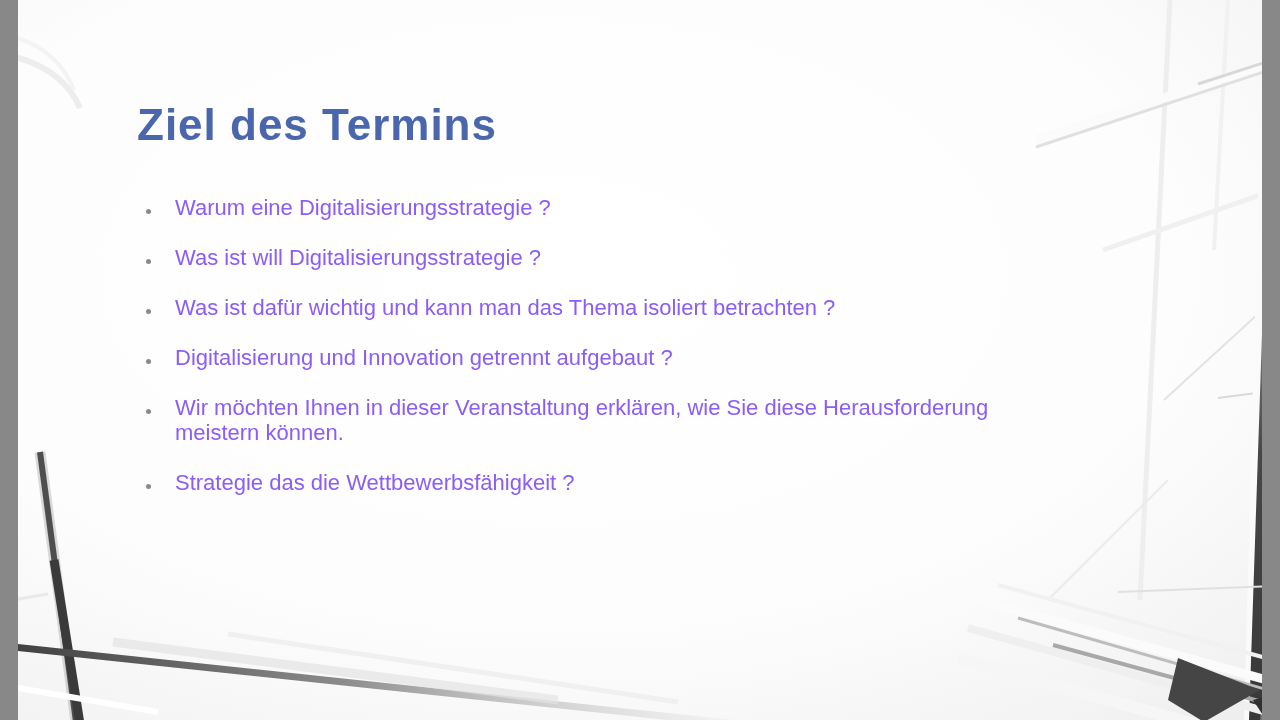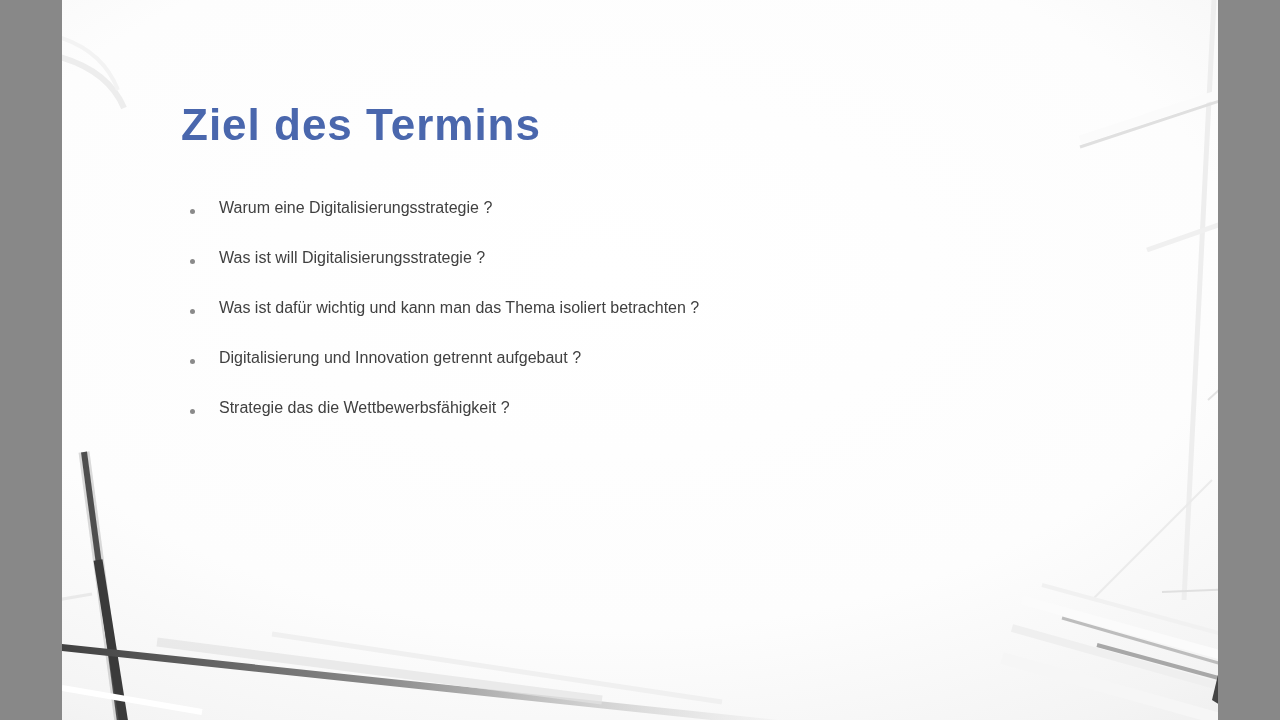--- a/index.html
+++ b/index.html
@@ -1,21 +1,21 @@
 <!DOCTYPE html>
 <html><head>
 <meta charset="utf-8">
 <style>
   html, body {
     margin: 0; padding: 0;
     background: #888;
   }
   .slide {
     position: relative;
-    width: 1156px; height: 720px;
+    width: 1244px; height: 720px;
     margin: 0 auto;
     background: #ffffff;
     overflow: hidden;
     font-family: "Liberation Sans", sans-serif;
   }
   .bg {
     position: absolute;
     left: 0; top: 0;
     width: 1280px; height: 720px;
   }
@@ -34,23 +34,23 @@
     position: absolute;
     left: 125px; top: 195px;
     width: 852px;
     margin: 0; padding: 0;
     list-style: none;
   }
   .bullets li {
     position: relative;
     padding-left: 32px;
     margin: 0 0 25px 0;
-    font-size: 16px;
+    font-size: 22px;
     line-height: 25px;
-    color: #404040;
+    color: #8b5cf6;
   }
   .bullets li .dot {
     position: absolute;
     left: 3px; top: 14px;
     width: 5px; height: 5px;
     border-radius: 50%;
     background: #8a8a8a;
   }
   .bullets li .txt {
     display: block;
@@ -141,17 +141,21 @@
     <li>
       <span class="dot"></span>
       <span class="txt">Was ist dafür wichtig und kann man das Thema isoliert betrachten ?</span>
     </li>
     <li>
       <span class="dot"></span>
       <span class="txt">Digitalisierung und Innovation getrennt aufgebaut ?</span>
     </li>
     <li>
       <span class="dot"></span>
+      <span class="txt">Wir möchten Ihnen in dieser Veranstaltung erklären, wie Sie diese Herausforderung meistern können.</span>
+    </li>
+    <li>
+      <span class="dot"></span>
       <span class="txt">Strategie das die Wettbewerbsfähigkeit ?</span>
     </li>
   </ul>
 
 </div>
 
 </body></html>

